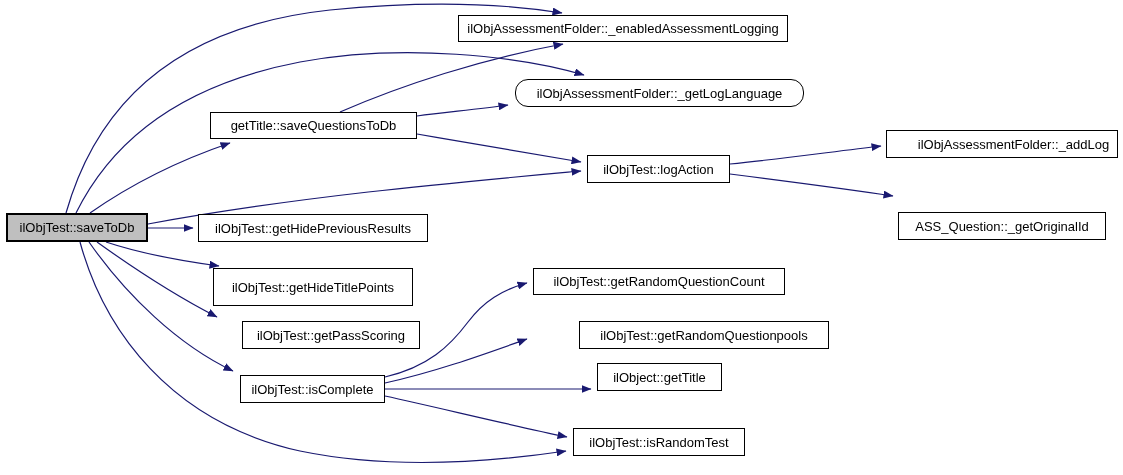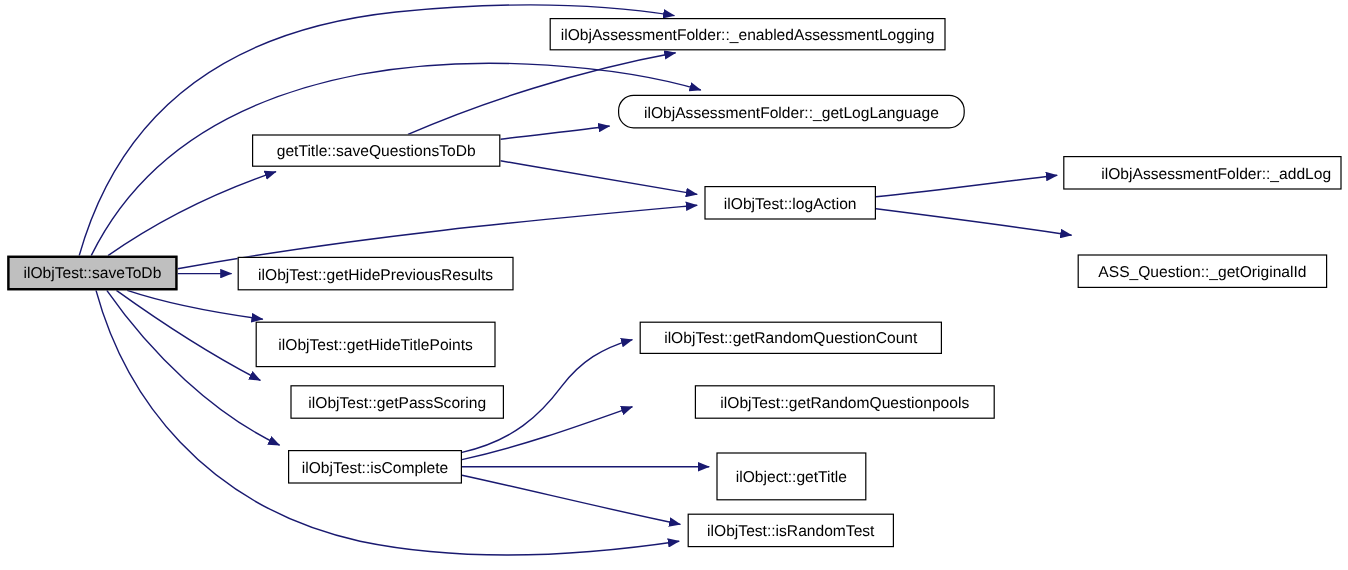--- a/index.html
+++ b/index.html
@@ -77,16 +77,16 @@
       <div class="node" style="left: 210px; top: 112px; width: 207px; height: 27px;">getTitle::saveQuestionsToDb</div>
       <div class="node" style="left: 587px; top: 155px; width: 143px; height: 28px;">ilObjTest::logAction</div>
       <div class="node" style="left: 886px; top: 130px; width: 232px; height: 28px; padding-left: 23px;">ilObjAssessmentFolder::_addLog</div>
       <div class="node" style="left: 898px; top: 184px; width: 208px; height: 28px; margin-top: 28px;">ASS_Question::_getOriginalId</div>
       <div class="node" style="left: 198px; top: 214px; width: 230px; height: 28px;">ilObjTest::getHidePreviousResults</div>
       <div class="node" style="left: 213px; top: 268px; width: 200px; height: 38px;">ilObjTest::getHideTitlePoints</div>
       <div class="node" style="left: 242px; top: 321px; width: 178px; height: 28px;">ilObjTest::getPassScoring</div>
       <div class="node" style="left: 240px; top: 375px; width: 145px; height: 28px;">ilObjTest::isComplete</div>
       <div class="node" style="left: 533px; top: 268px; width: 252px; height: 27px;">ilObjTest::getRandomQuestionCount</div>
       <div class="node" style="left: 533px; top: 321px; width: 250px; height: 28px; margin-left: 46px;">ilObjTest::getRandomQuestionpools</div>
-      <div class="node" style="left: 597px; top: 377px; width: 125px; height: 40px;">ilObject::getTitle</div>
+      <div class="node" style="left: 597px; top: 363px; width: 125px; height: 28px;">ilObject::getTitle</div>
       <div class="node" style="left: 573px; top: 428px; width: 172px; height: 28px; text-align: right;">ilObjTest::isRandomTest</div>
     </div>
 </div>
 
 </body></html>

